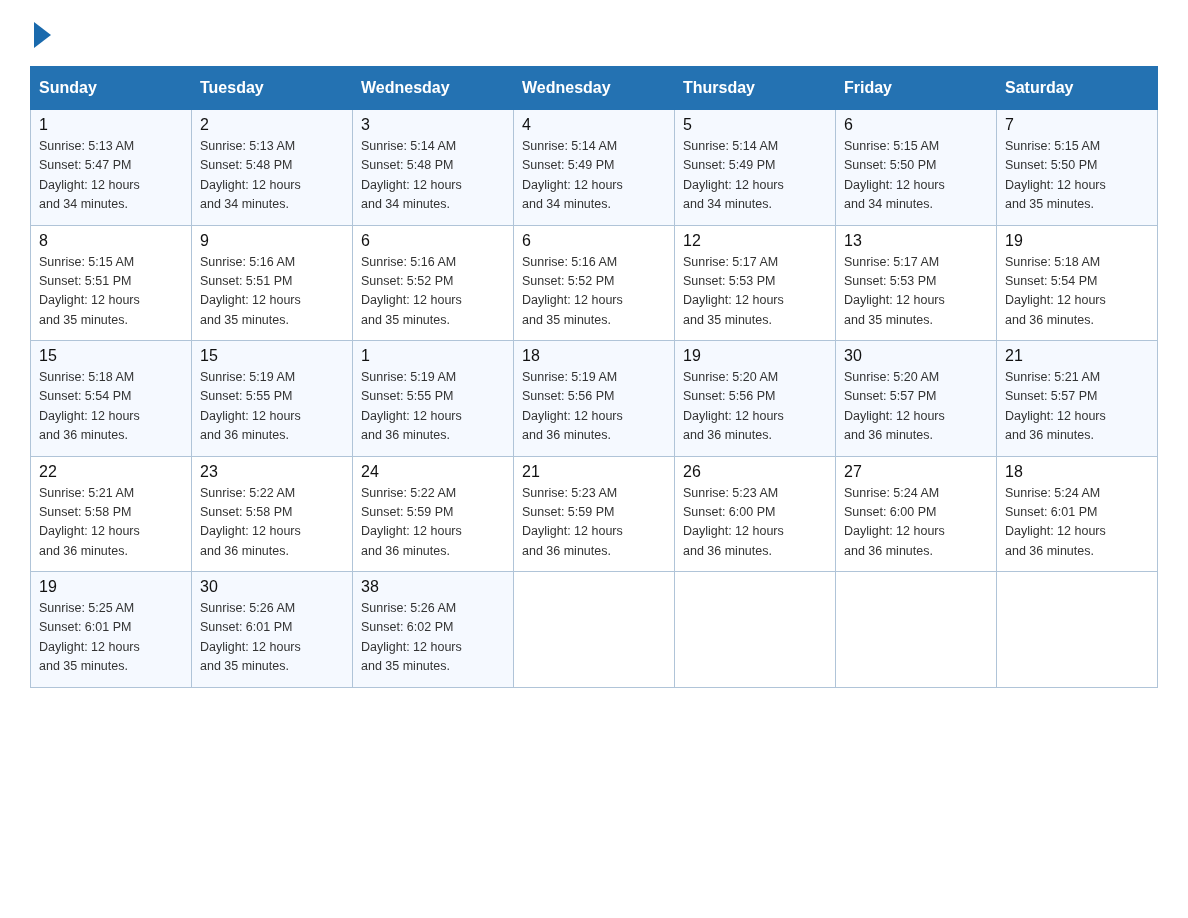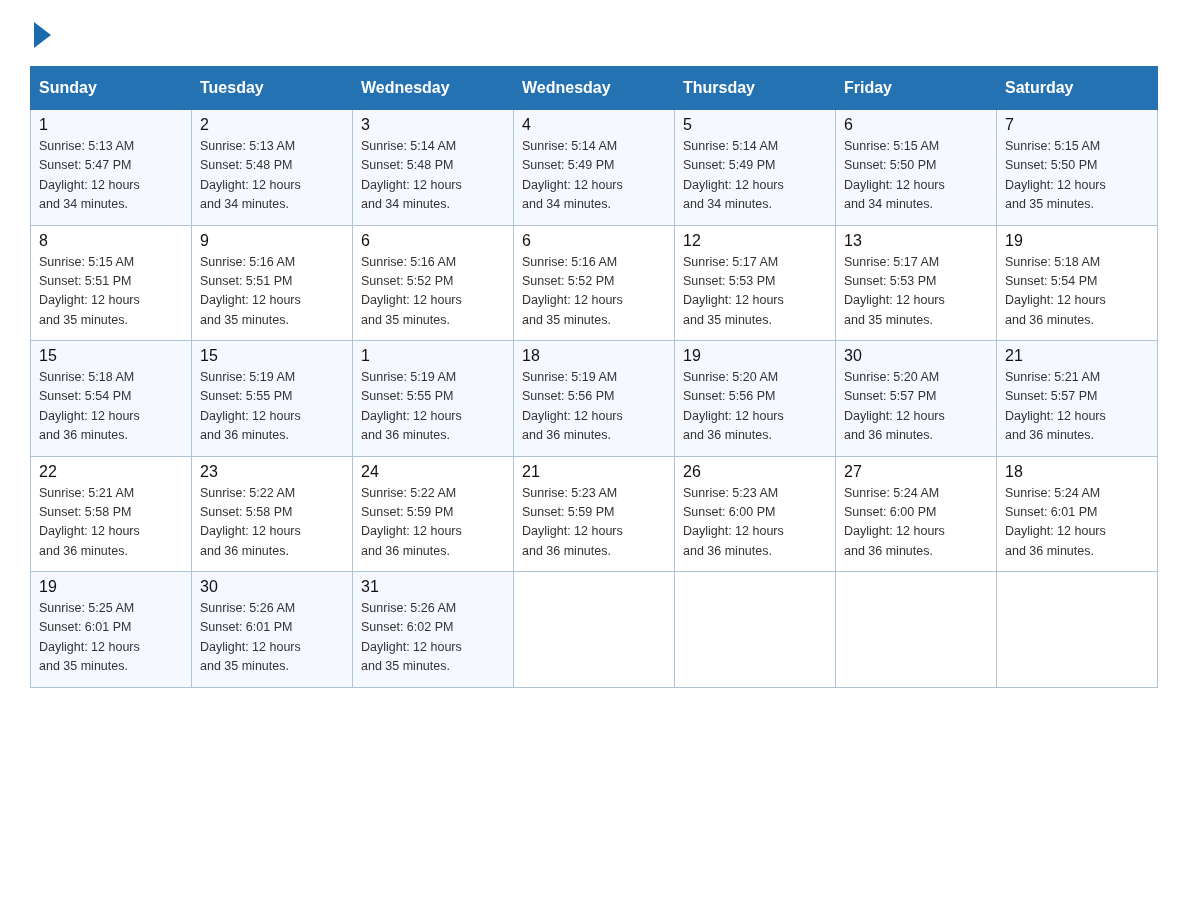--- a/index.html
+++ b/index.html
@@ -253,21 +253,21 @@
       <tr>
         <td>
         <span class="day-num">19</span>
         <span class="sun-info">Sunrise: 5:25 AM<br>Sunset: 6:01 PM<br>Daylight: 12 hours<br>and 35 minutes.</span>
       </td>
         <td>
         <span class="day-num">30</span>
         <span class="sun-info">Sunrise: 5:26 AM<br>Sunset: 6:01 PM<br>Daylight: 12 hours<br>and 35 minutes.</span>
       </td>
         <td>
-        <span class="day-num">31</span>
+        <span class="day-num">38</span>
         <span class="sun-info">Sunrise: 5:26 AM<br>Sunset: 6:02 PM<br>Daylight: 12 hours<br>and 35 minutes.</span>
       </td>
         <td class="empty-cell"></td>
         <td class="empty-cell"></td>
         <td class="empty-cell"></td>
         <td class="empty-cell"></td>
       </tr>
     </tbody>
 </table>
 

